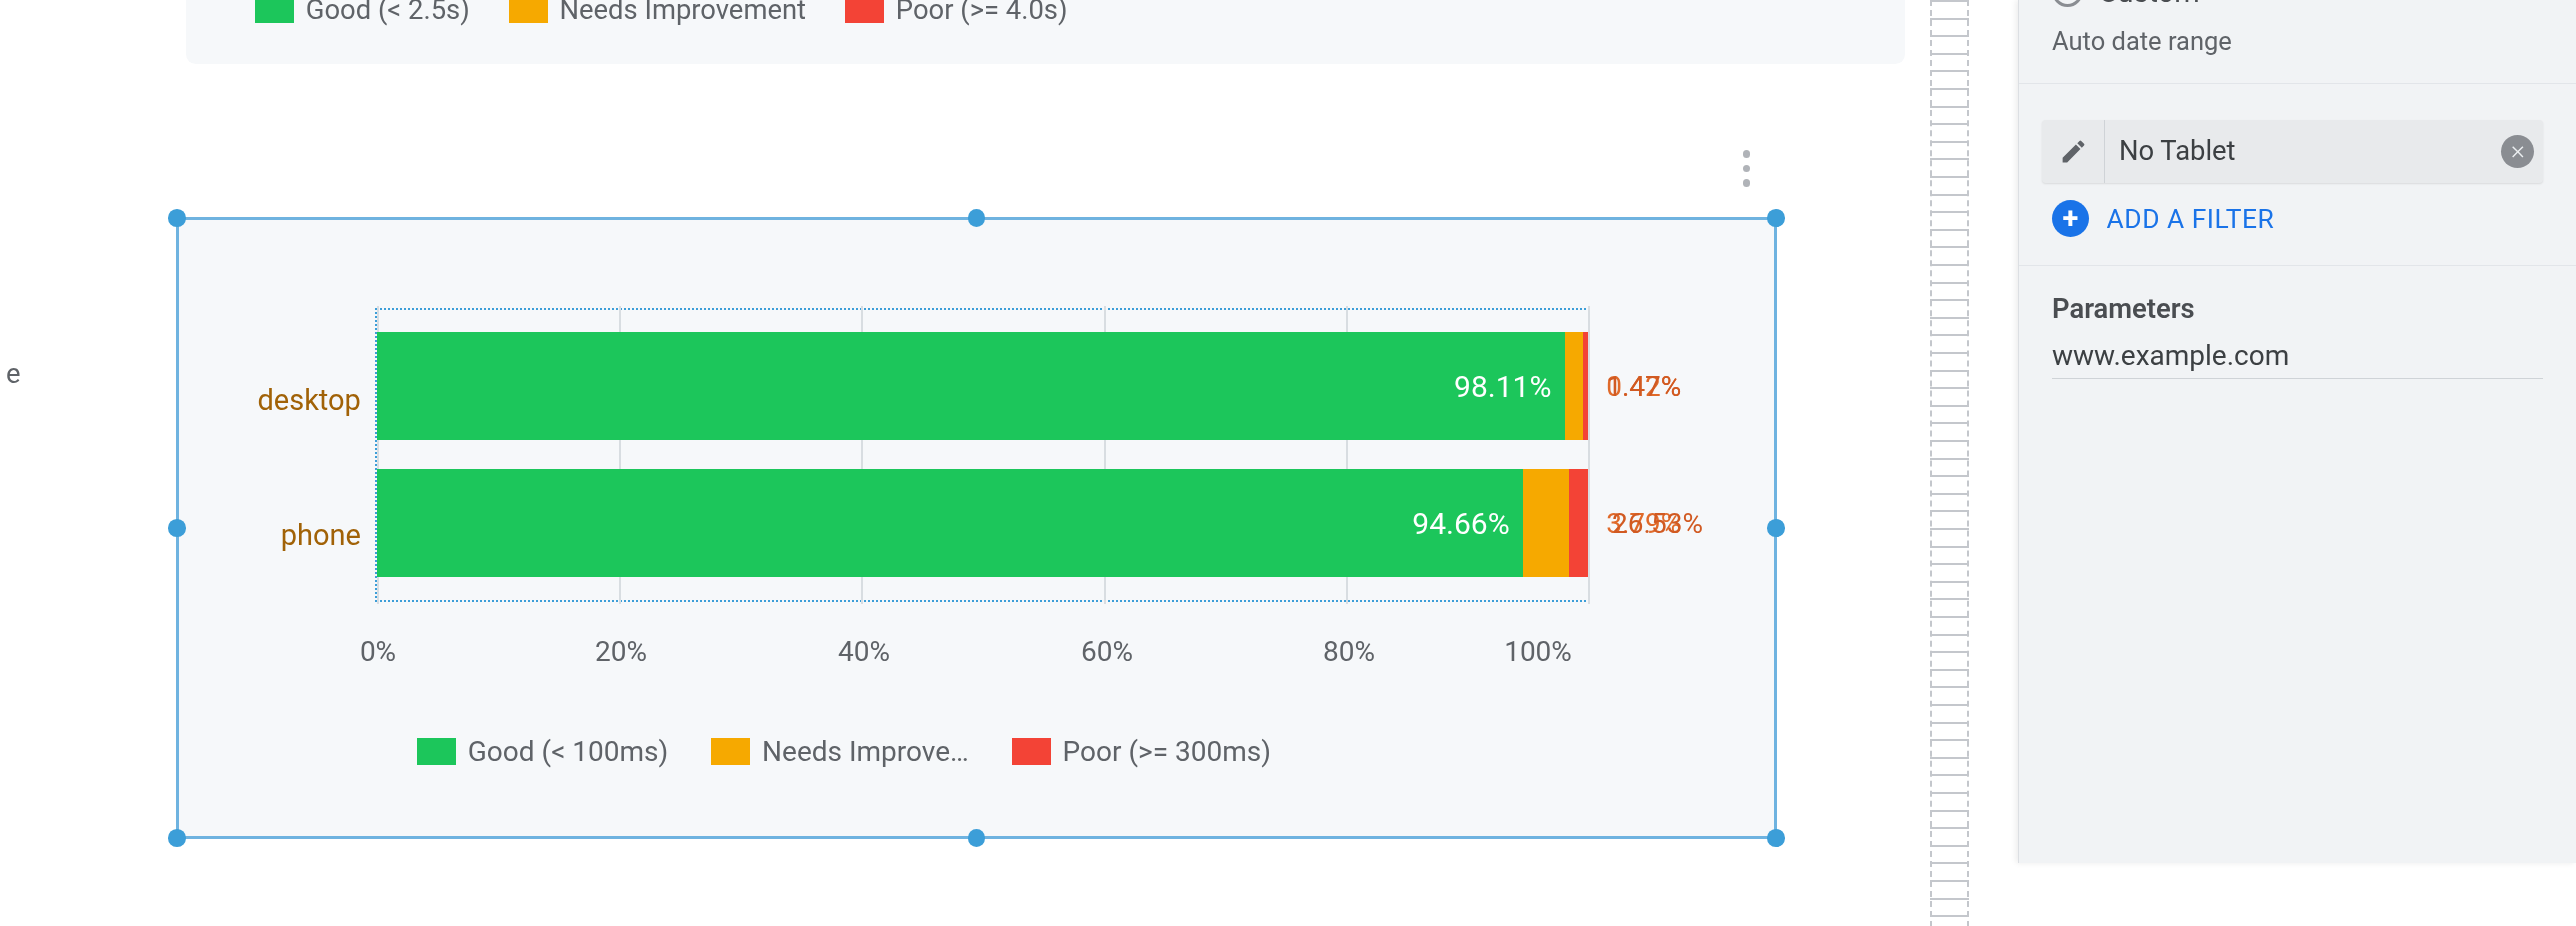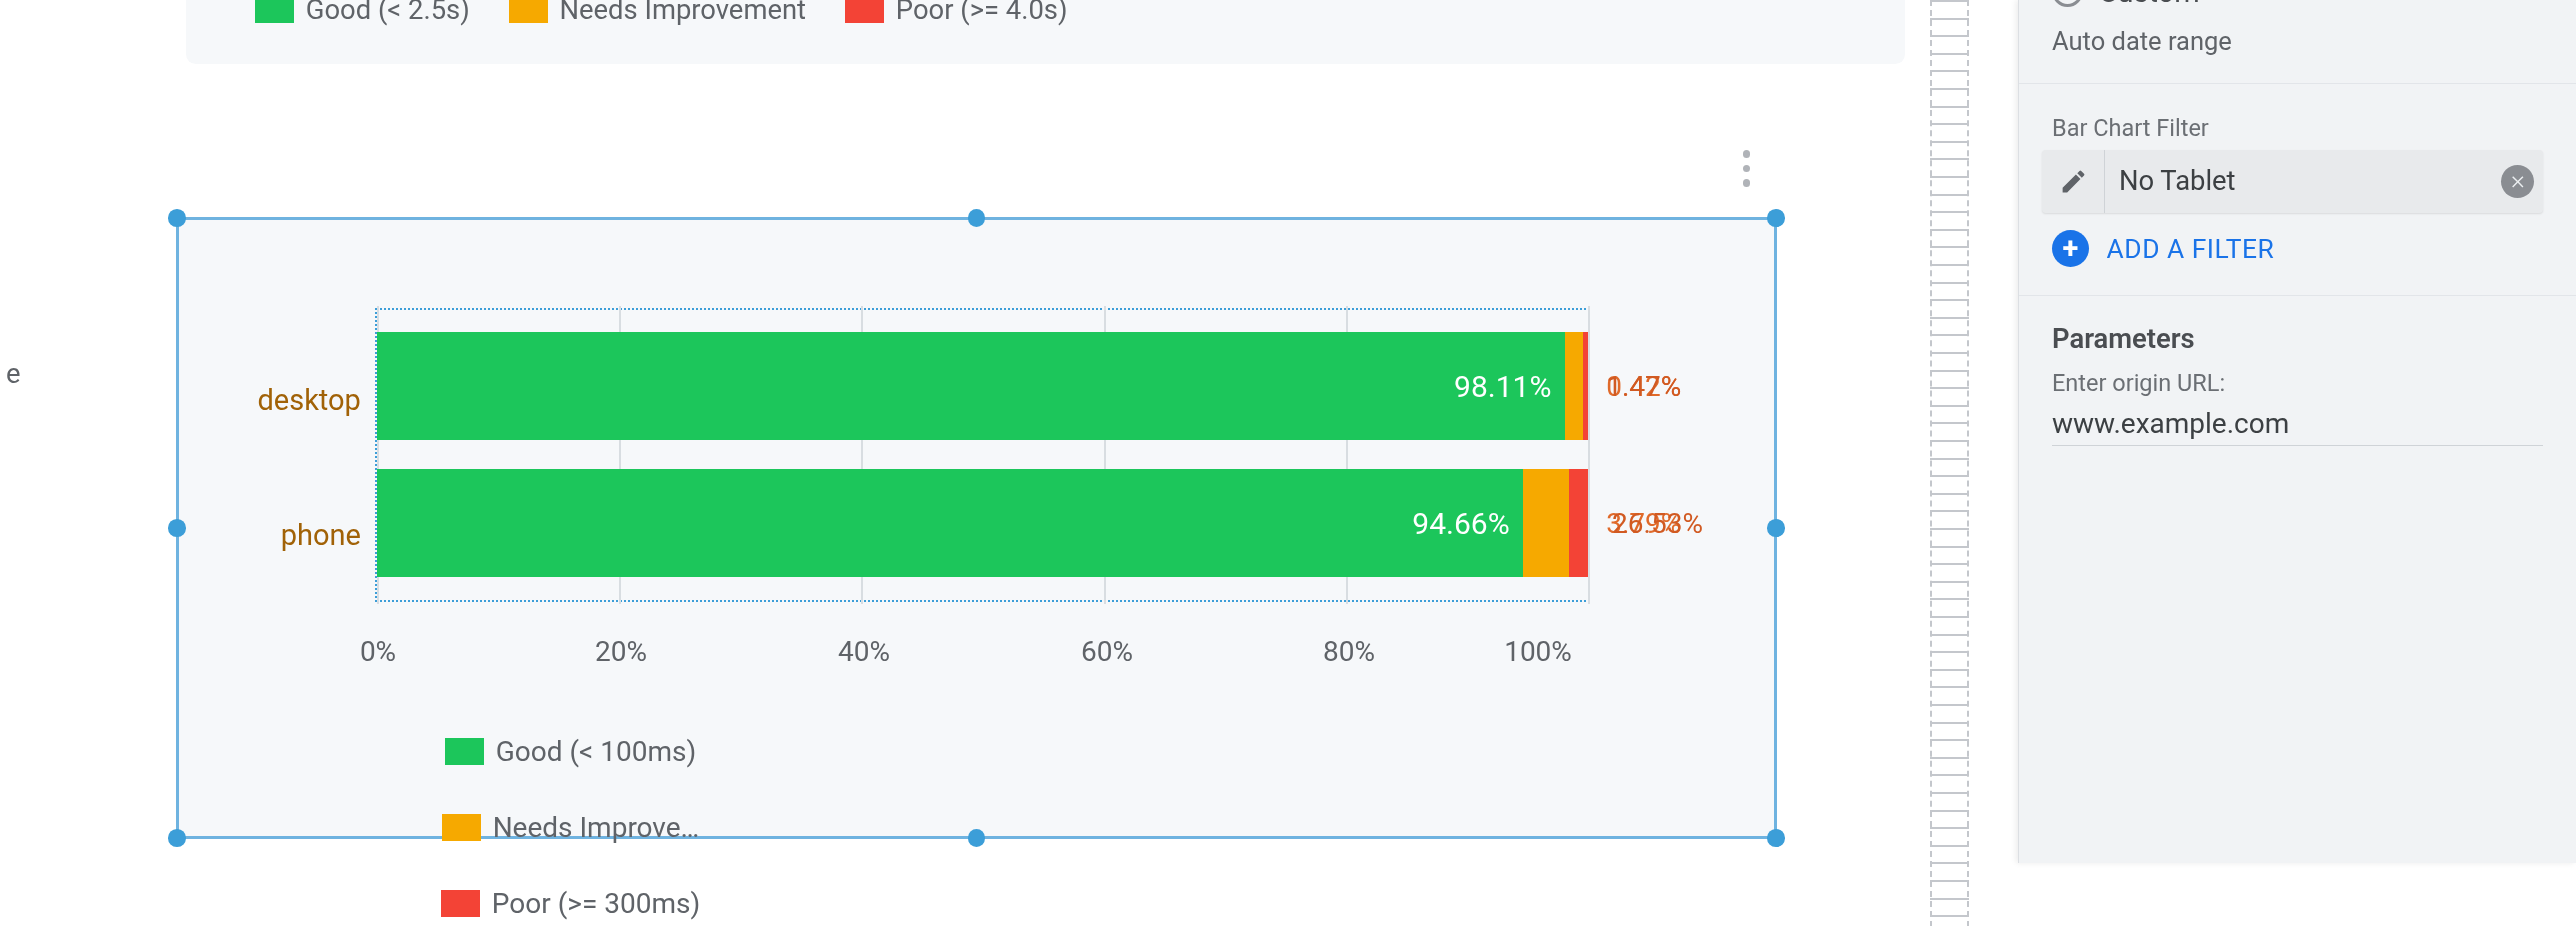--- a/index.html
+++ b/index.html
@@ -187,24 +187,24 @@
   .ax0   { left: 199px; }
   .ax20  { left: 442px; }
   .ax40  { left: 685px; }
   .ax60  { left: 928px; }
   .ax80  { left: 1170px; }
   .ax100 { left: 1359px; }
 
   
   .bottom-legend {
     position: absolute;
-    left: 246px;
+    left: 222px;
     top: 515px;
     display: flex;
-    flex-direction: column;
+    flex-direction: row;
     align-items: center;
     gap: 43px;
     font-size: 28px;
     padding-left: 16px;
   }
 
   
   .ruler {
     position: absolute;
     left: 1930px;
@@ -447,21 +447,20 @@
 
   <div class="panel-section" style="padding-top:0;">
     <div class="custom-row">
       <div class="radio-empty"></div>
       <span>Custom</span>
     </div>
     <div style="font-size:25.5px;">Auto date range</div>
   </div>
 
   <div class="panel-section">
-    <div class="sub-label">Bar Chart Filter</div>
 
     <div class="chip-row">
       <div class="chip-edit pencil-icon">
         <svg viewBox="0 0 24 24">
             <path d="M3 17.25V21h3.75l11-11.03-3.75-3.75L3 17.25zM20.71 7.04a1 1 0 0 0 0-1.41l-2.34-2.34a1 1 0 0 0-1.41 0l-1.83 1.83 3.75 3.75 1.83-1.83z"></path>
           </svg>
       </div>
       <div class="chip-label">No Tablet</div>
       <div class="chip-close">
         <div class="close-badge">
@@ -473,18 +472,17 @@
     </div>
 
     <div class="add-filter-row">
       <div class="plus-badge">+</div>
       <span class="add-filter-text">ADD A FILTER</span>
     </div>
   </div>
 
   <div class="panel-section">
     <div class="section-title">Parameters</div>
-    <div class="sub-label">Enter origin URL:</div>
     <div class="param-value">www.example.com</div>
   </div>
 
 </div>
 
 
 </body></html>

